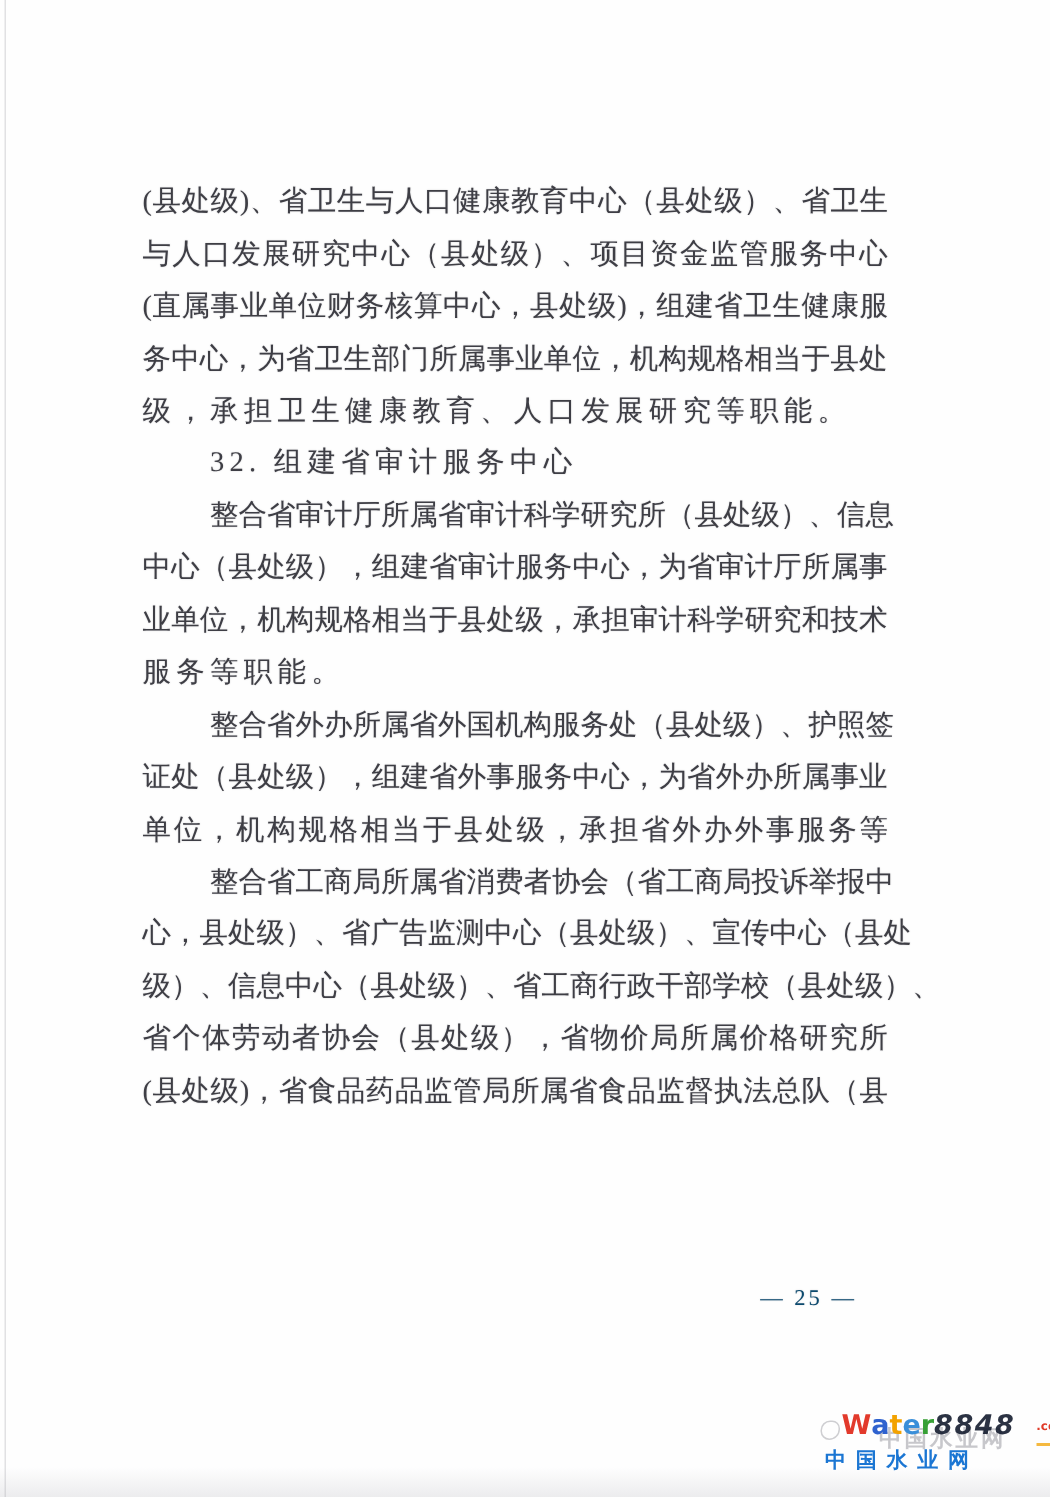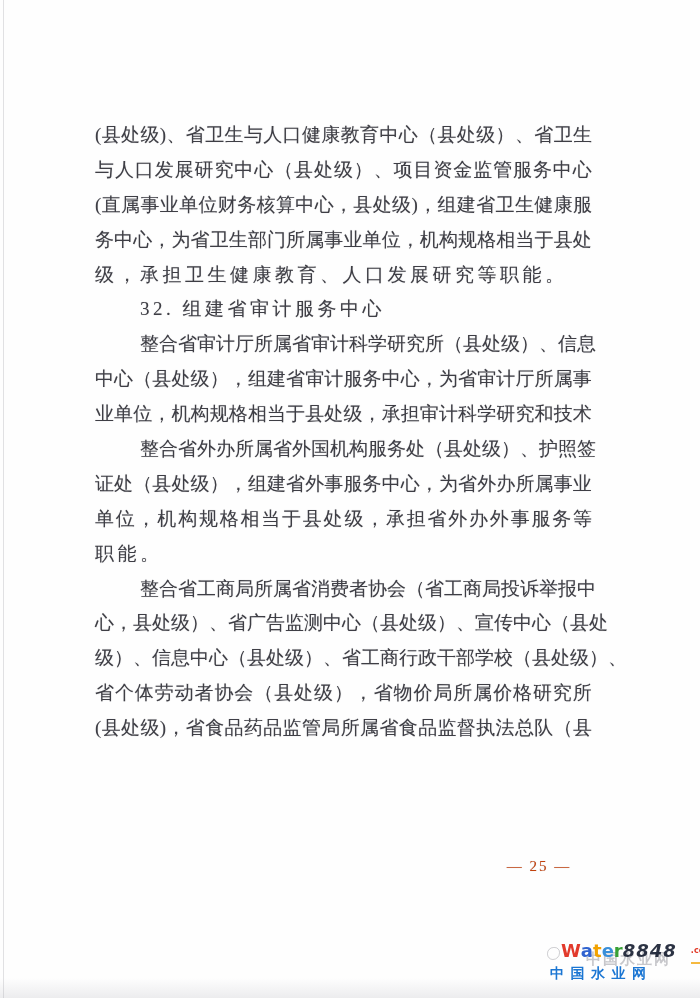--- a/index.html
+++ b/index.html
@@ -27,21 +27,21 @@
   .line.justify { display:flex; justify-content:space-between; align-items:center; }
   .line.justify span { display:inline-block; }
   .line.plain { letter-spacing:3.5px; }
   .line.heading { letter-spacing:3.5px; padding-left:45px; }
   .line.indent { padding-left:45px; }
 
   
   .page-number {
     position:absolute; left:493px; top:854px; width:92px; height:24px;
     text-align:center; font-size:15px; line-height:24px;
-    color:#c2410c; letter-spacing:2px;
+    color:#0c4a6e; letter-spacing:2px;
     text-shadow:0 0 1px rgba(90,90,105,.3);
   }
 
   
   .watermark {
     position:absolute; left:548px; top:941px; width:152px; height:50px;
     font-family:"DejaVu Sans","Liberation Sans",sans-serif;
   }
   .wm-ghost {
     position:absolute; left:38px; top:9px;
@@ -268,20 +268,21 @@
         <span>审</span>
         <span>计</span>
         <span>科</span>
         <span>学</span>
         <span>研</span>
         <span>究</span>
         <span>和</span>
         <span>技</span>
         <span>术</span>
       </div>
+      <div class="line plain">服务等职能。</div>
       <div class="line justify indent">
         <span>整</span>
         <span>合</span>
         <span>省</span>
         <span>外</span>
         <span>办</span>
         <span>所</span>
         <span>属</span>
         <span>省</span>
         <span>外</span>
@@ -348,21 +349,20 @@
         <span>担</span>
         <span>省</span>
         <span>外</span>
         <span>办</span>
         <span>外</span>
         <span>事</span>
         <span>服</span>
         <span>务</span>
         <span>等</span>
       </div>
-      <div class="line plain">职能。</div>
       <div class="line justify indent">
         <span>整</span>
         <span>合</span>
         <span>省</span>
         <span>工</span>
         <span>商</span>
         <span>局</span>
         <span>所</span>
         <span>属</span>
         <span>省</span>

